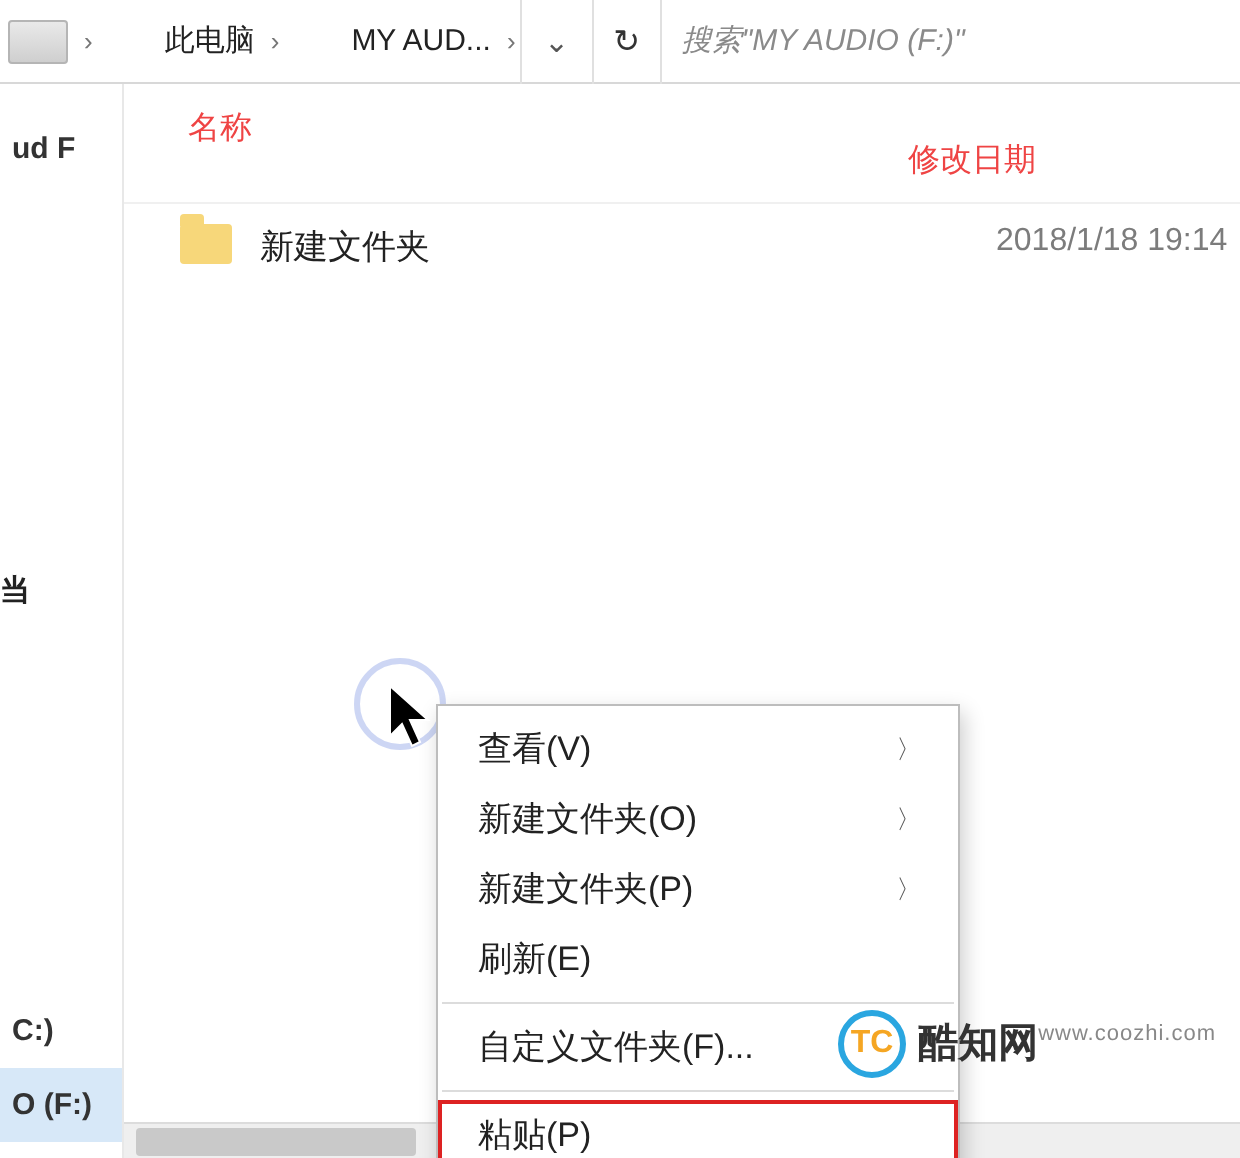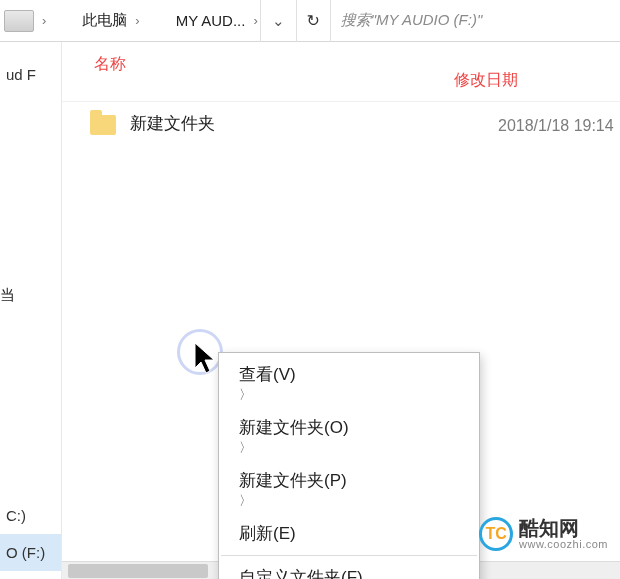--- a/index.html
+++ b/index.html
@@ -73,20 +73,21 @@
     display: flex;
     height: calc(100% - 42px);
   }
   .side {
     width: 62px;
     border-right: 1px solid #e8e8e8;
     background: #fff;
     display:flex; flex-direction:column;
     justify-content: space-between;
     padding: 14px 0 8px 0;
+    font-weight: bold;
   }
   .side .nav-top div,
   .side .nav-bot div {
     padding: 10px 6px;
     font-size: 15px;
     color:#333;
     white-space: nowrap;
   }
   .side .active {
     background: #d7e8f8;
@@ -102,21 +103,21 @@
     padding: 12px 0 10px 32px;
     color:#ef4444;
     font-size: 16px;
     border-bottom: 1px solid #f0f0f0;
   }
   .col-header .col-name { flex: 0 0 360px; }
   .col-header .col-date { flex: 0 0 auto; margin-top: 16px; }
 
   .file-row {
     display:flex;
-    align-items:flex-end;
+    align-items:flex-start;
     padding: 10px 0 10px 28px;
   }
   .folder-icon {
     width: 26px; height: 20px;
     background: #f7d77a;
     border-radius: 2px;
     position: relative;
     margin-right: 14px;
   }
   .folder-icon::before {
@@ -135,25 +136,24 @@
     left: 156px; top: 310px;
     width: 262px;
     background:#fff;
     border: 1px solid #bdbdbd;
     box-shadow: 2px 4px 10px rgba(0,0,0,0.2);
     padding: 4px 0;
     z-index: 50;
   }
   .ctx .item {
     display:flex;
-    align-items:flex-start;
+    align-items:center;
     justify-content: space-between;
     padding: 6px 18px 6px 20px;
     font-size: 17px;
-    flex-direction: column;
   }
   .ctx .item .arrow {
     color:#555;
     font-size: 13px;
   }
   .ctx hr {
     border: none;
     border-top: 1px solid #dcdcdc;
     margin: 4px 2px;
   }
@@ -174,37 +174,37 @@
     left: 115px; top: 287px;
     width: 46px; height: 46px;
     border: 3px solid rgba(90,120,220,0.3);
     border-radius: 50%;
     z-index: 40;
   }
 
   
   .watermark {
     position:absolute;
-    right: 12px; bottom: 28px;
+    right: 12px; bottom: 40px;
     display:flex; align-items:center; gap:6px;
     z-index: 70;
     color:#333;
   }
   .watermark .logo {
     width:34px; height:34px;
     border:3px solid #2aa6e0;
     border-radius:50%;
     display:flex; align-items:center; justify-content:center;
     font-weight:bold;
     color:#f5a623;
     font-size:16px;
     background:#fff;
   }
   .watermark .txt {
-    display:flex; flex-direction:column;
+    display:flex; 
     line-height:1.05;
   }
   .watermark .txt .big { font-size:20px; font-weight:600; }
   .watermark .txt .small { font-size:11px; color:#888; letter-spacing:0.5px; }
 
   
   .hscroll {
     position:absolute;
     left:62px; right:0; bottom:0;
     height:18px;

